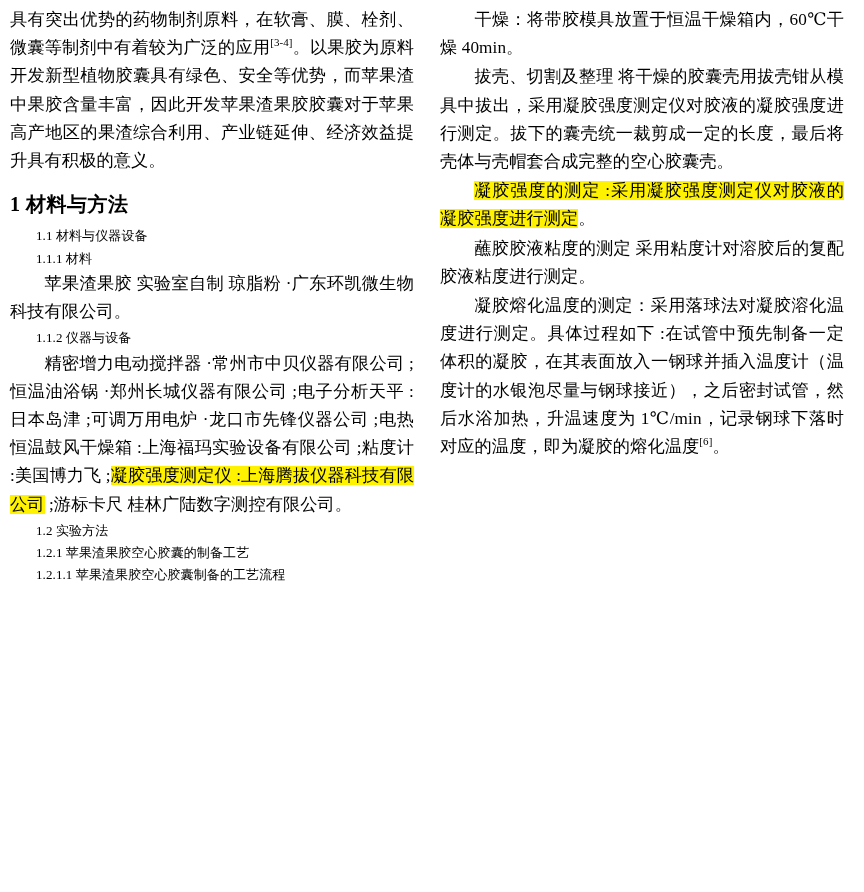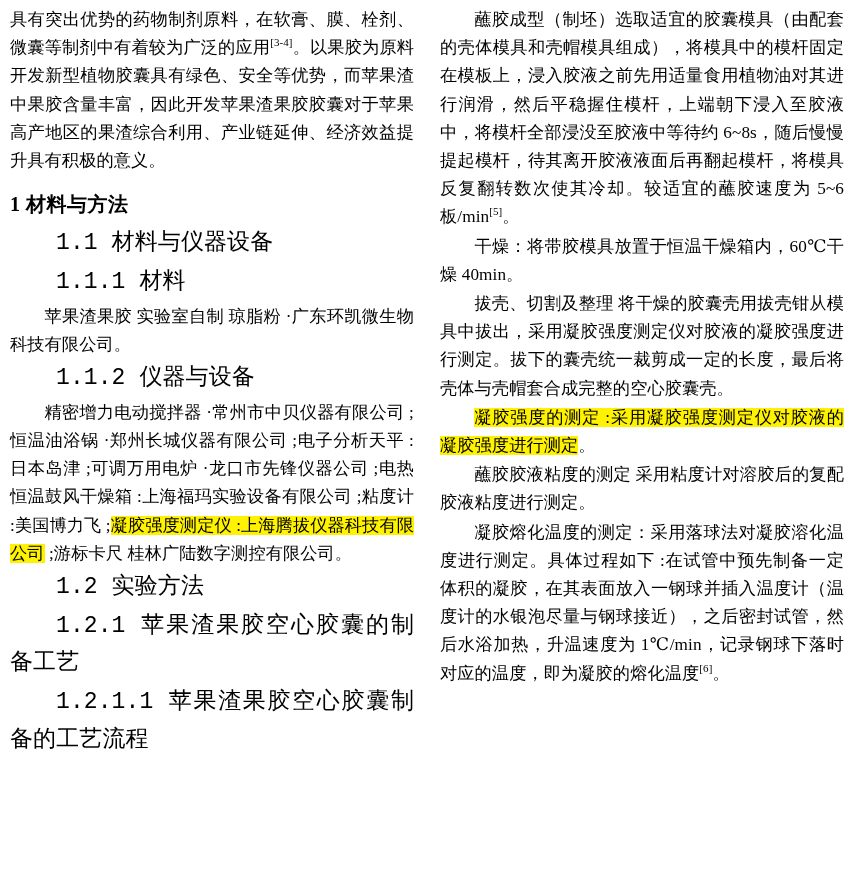--- a/index.html
+++ b/index.html
@@ -40,24 +40,23 @@
   }
   h2.sec {
     font-size: 20px;
     font-weight: bold;
     margin: 14px 0 6px 0;
     line-height: 1.5;
     letter-spacing: 0.5px;
   }
   p.sub {
     text-indent: 2em;
-    font-size: 23px;
+    font-size: 13px;
     line-height: 1.64;
     margin: 0 0 1px 0;
-    font-family: Liberation Mono, monospace;
   }
   sup {
     font-size: 11px;
     vertical-align: super;
     line-height: 0;
   }
   .hl {
     background: #fff200;
   }
 </style>
@@ -87,21 +86,20 @@
 
     <p class="sub">1.2.1 苹果渣果胶空心胶囊的制备工艺</p>
 
     <p class="sub">1.2.1.1 苹果渣果胶空心胶囊制备的工艺流程</p>
 
 
   </div>
 
   <div class="col">
 
-    <p class="indent"><span>蘸胶成型（制坯）选取适宜的胶囊模具（由配套的壳体模具和壳帽模具组成），将模具中的模杆固定在模板上，浸入胶液之前先用适量食用植物油对其进行润滑，然后平稳握住模杆，上端朝下浸入至胶液中，将模杆全部浸没至胶液中等待约 6~8s，随后慢慢提起模杆，待其离开胶液液面后再翻起模杆，将模具反复翻转数次使其冷却。较适宜的蘸胶速度为 5~6 板/min</span><sup>[5]</sup><span>。</span></p>
 
     <p class="indent">干燥：将带胶模具放置于恒温干燥箱内，60℃干燥 40min。</p>
 
     <p class="indent">拔壳、切割及整理 将干燥的胶囊壳用拔壳钳从模具中拔出，采用凝胶强度测定仪对胶液的凝胶强度进行测定。拔下的囊壳统一裁剪成一定的长度，最后将壳体与壳帽套合成完整的空心胶囊壳。</p>
 
 
     <p class="indent"><span class="hl">凝胶强度的测定 :采用凝胶强度测定仪对胶液的凝胶强度进行测定</span><span>。</span></p>
 
     <p class="indent">蘸胶胶液粘度的测定 采用粘度计对溶胶后的复配胶液粘度进行测定。</p>
 

